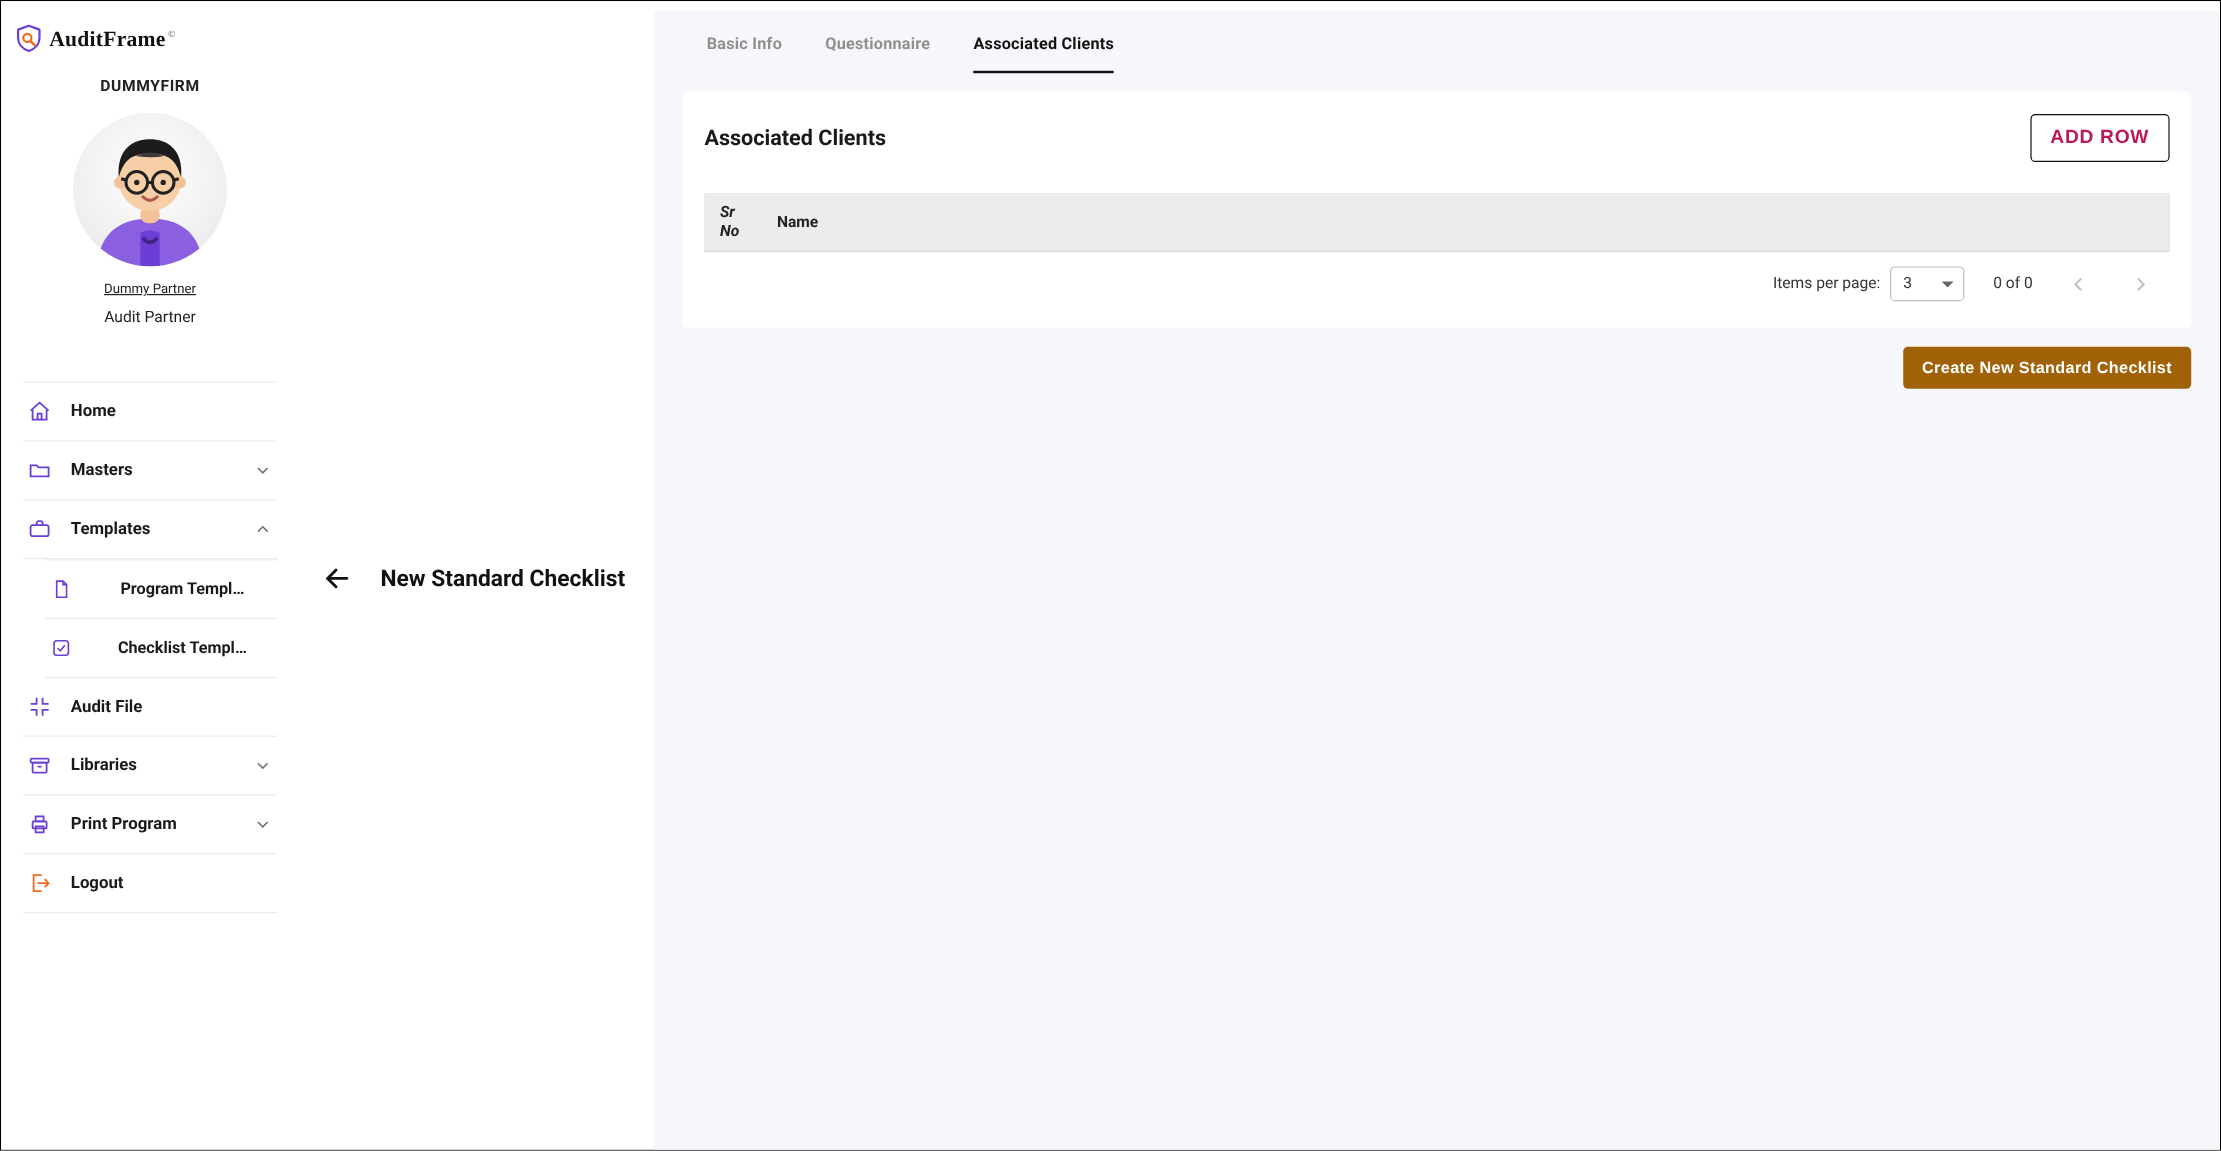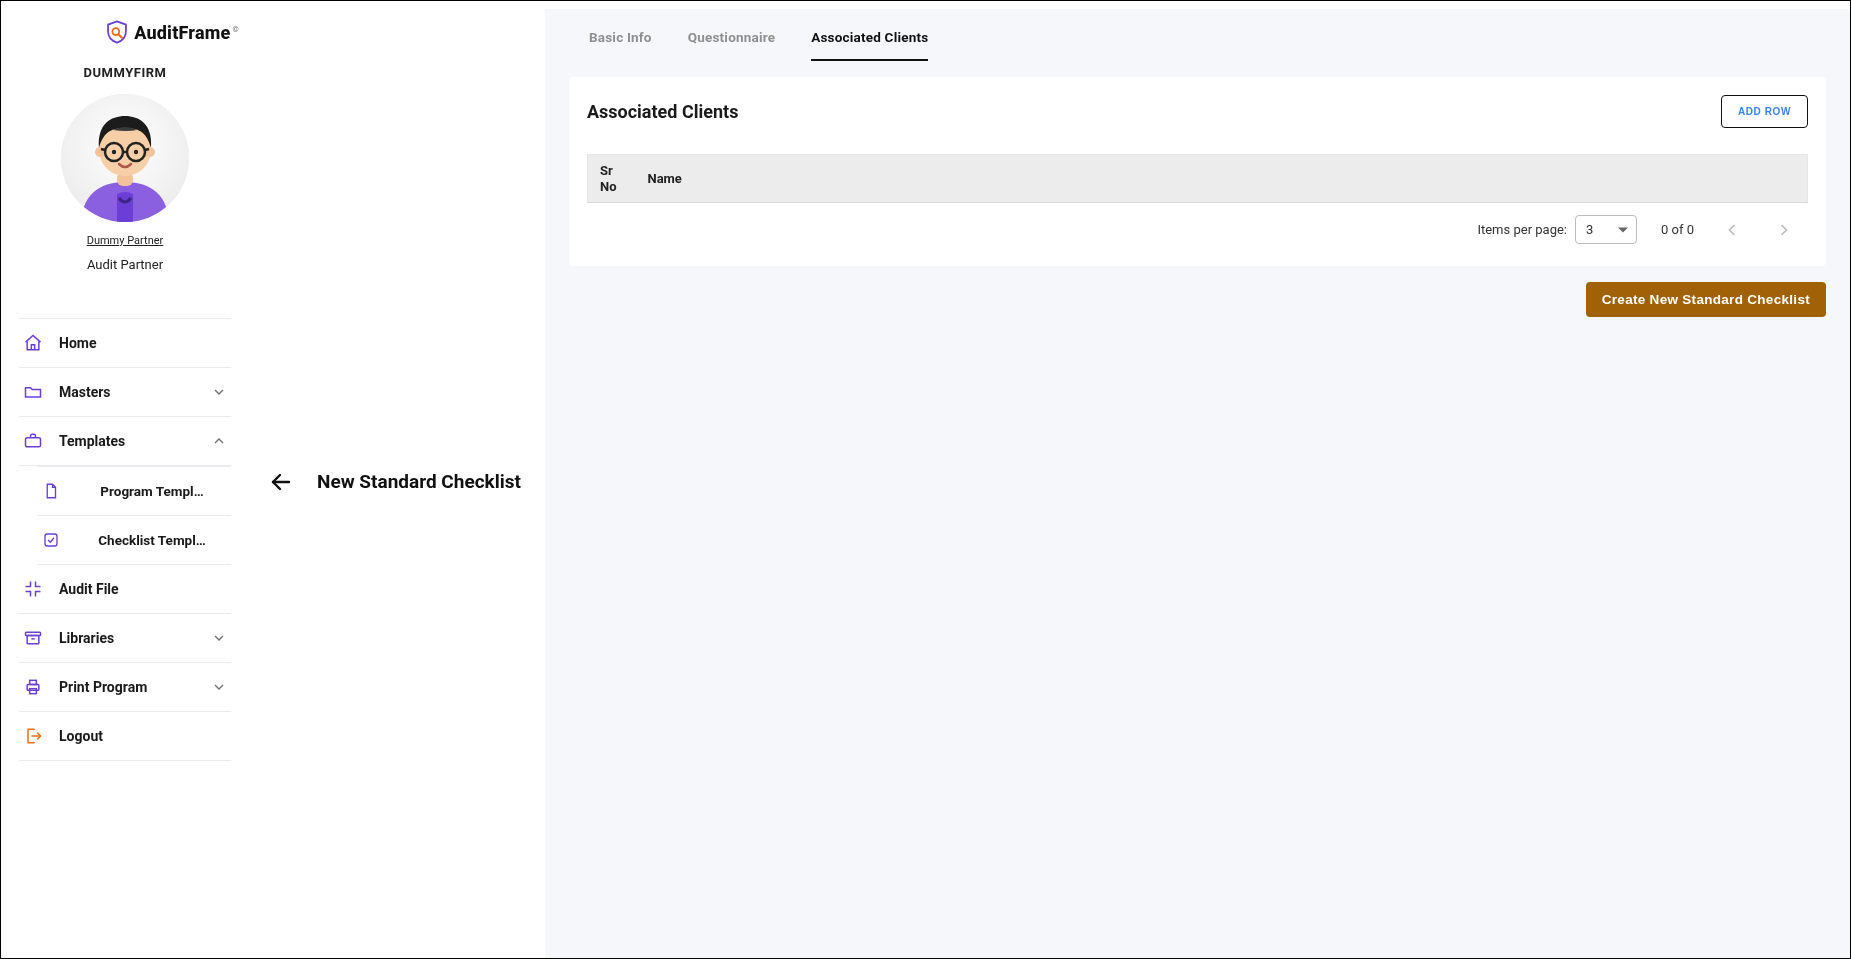--- a/index.html
+++ b/index.html
@@ -19,22 +19,23 @@
   .sidebar {
     width: 248px;
     background: #fff;
     display: flex;
     flex-direction: column;
     padding-top: 10px;
   }
   .logo-wrap {
     display: flex;
     align-items: center;
-    justify-content: flex-end;
+    justify-content: flex-start;
     padding: 8px 10px 16px 10px;
+    font-family: Liberation Serif, serif;
   }
   .logo {
     display: flex;
     align-items: center;
     gap: 4px;
   }
   .logo-icon {
     width: 26px; height: 26px;
     display: inline-flex; align-items: center; justify-content: center;
   }
@@ -185,43 +186,43 @@
     margin-bottom: 26px;
   }
   .card-title {
     font-size: 18px;
     font-weight: 700;
     color: #1a1a1a;
   }
   .btn-outline {
     border: 1px solid #111;
     background: #fff;
-    color: #3b82f6;
-    font-weight: 700;
-    font-size: 10px;
+    color: #be185d;
+    font-weight: 700;
+    font-size: 16px;
     letter-spacing: 0.6px;
     padding: 10px 16px;
     border-radius: 4px;
     cursor: pointer;
   }
   .table {
     width: 100%;
     border-collapse: collapse;
     border: 1px solid #e6e6e6;
   }
   .table thead th {
     background: #ececec;
     text-align: left;
     font-weight: 700;
     font-size: 13px;
     color: #222;
     padding: 8px 12px;
     border-bottom: 1px solid #d9d9d9;
   }
-  .th-srno { width: 48px; line-height: 1.2; }
+  .th-srno { width: 48px; line-height: 1.2; font-style: italic; }
   .paginator {
     display: flex;
     align-items: center;
     justify-content: flex-end;
     gap: 24px;
     padding: 12px 10px 0 10px;
     color: #333;
     font-size: 13px;
   }
   .page-size {

